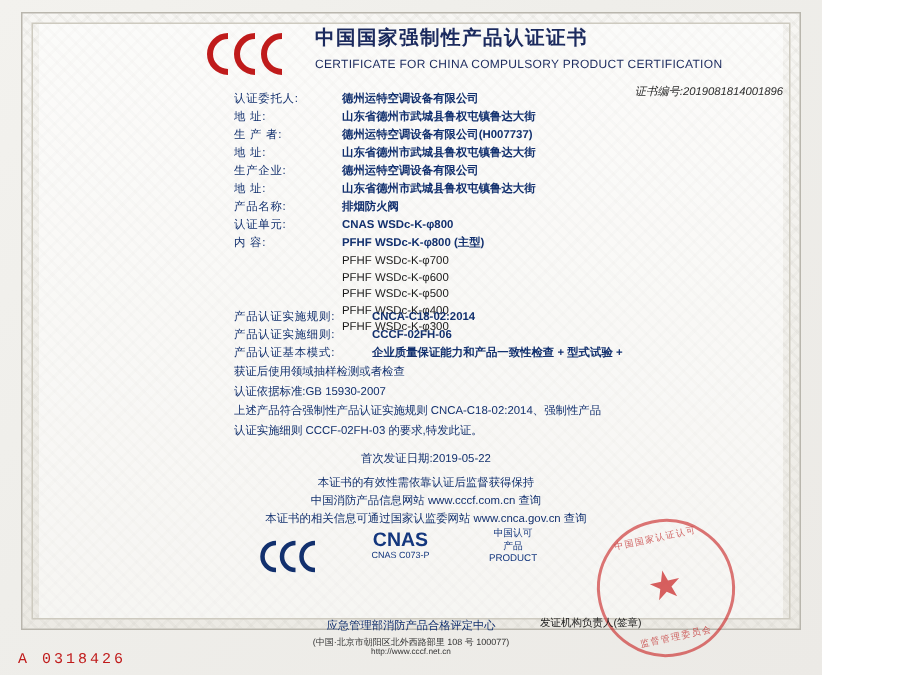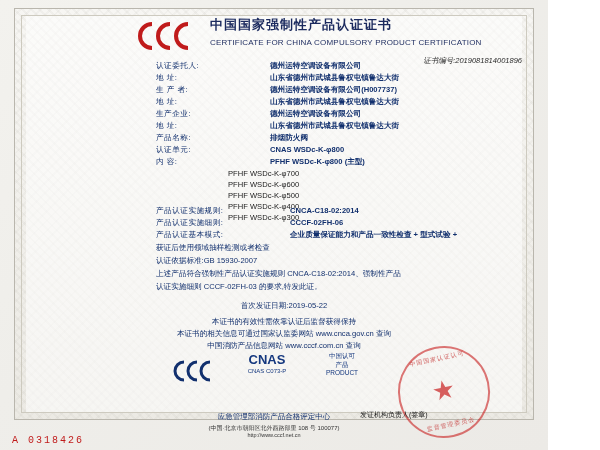--- a/index.html
+++ b/index.html
@@ -45,21 +45,21 @@
     font-size:8px;color:#1b2a5e;letter-spacing:.2px;margin-top:4px;
   }
 
   .cert-no{
     position:absolute;right:26px;top:56px;
     font-size:7.5px;color:#2a2a2a;font-style:italic;
   }
 
   
   .rows{position:absolute;left:156px;top:60px;right:20px;font-size:7.6px;color:#1a1a1a;line-height:11px;}
-  .row{display:flex;align-items:flex-start;margin-bottom:1px;gap:42px;}
+  .row{display:flex;align-items:flex-start;margin-bottom:1px;}
   .lbl{width:72px;flex:0 0 72px;color:#12306e;letter-spacing:.5px;white-space:nowrap;}
   .val{flex:1;color:#111;white-space:nowrap;font-weight:bold;}
   .row.blue .val{color:#12306e;}
 
   .unitblock{margin-left:72px;}
   .unitblock div{line-height:11px;}
 
   .note{
     margin-top:2px;color:#12306e;line-height:11px;
   }
@@ -199,22 +199,22 @@
     <div class="note">上述产品符合强制性产品认证实施规则 CNCA-C18-02:2014、强制性产品</div>
     <div class="note">认证实施细则 CCCF-02FH-03 的要求,特发此证。</div>
   </div>
 
   <div class="cblock">
     <div>
       <span>首次发证日期:</span><span>2019-05-22</span>
     </div>
     <div style="height:4px"></div>
     <div>本证书的有效性需依靠认证后监督获得保持</div>
+    <div>中国消防产品信息网站 www.cccf.com.cn 查询</div>
     <div>本证书的相关信息可通过国家认监委网站 www.cnca.gov.cn 查询</div>
-    <div>中国消防产品信息网站 www.cccf.com.cn 查询</div>
   </div>
 
   <div class="footer">
     <div class="ccc-small">
       <svg width="50" height="30" viewBox="0 0 50 30">
         <g fill="none" stroke="#12306e" stroke-width="3">
           <path d="M16 6 A9 9 0 1 0 16 24"></path>
           <path d="M29 6 A9 9 0 1 0 29 24"></path>
           <path d="M42 6 A9 9 0 1 0 42 24"></path>
         </g>

